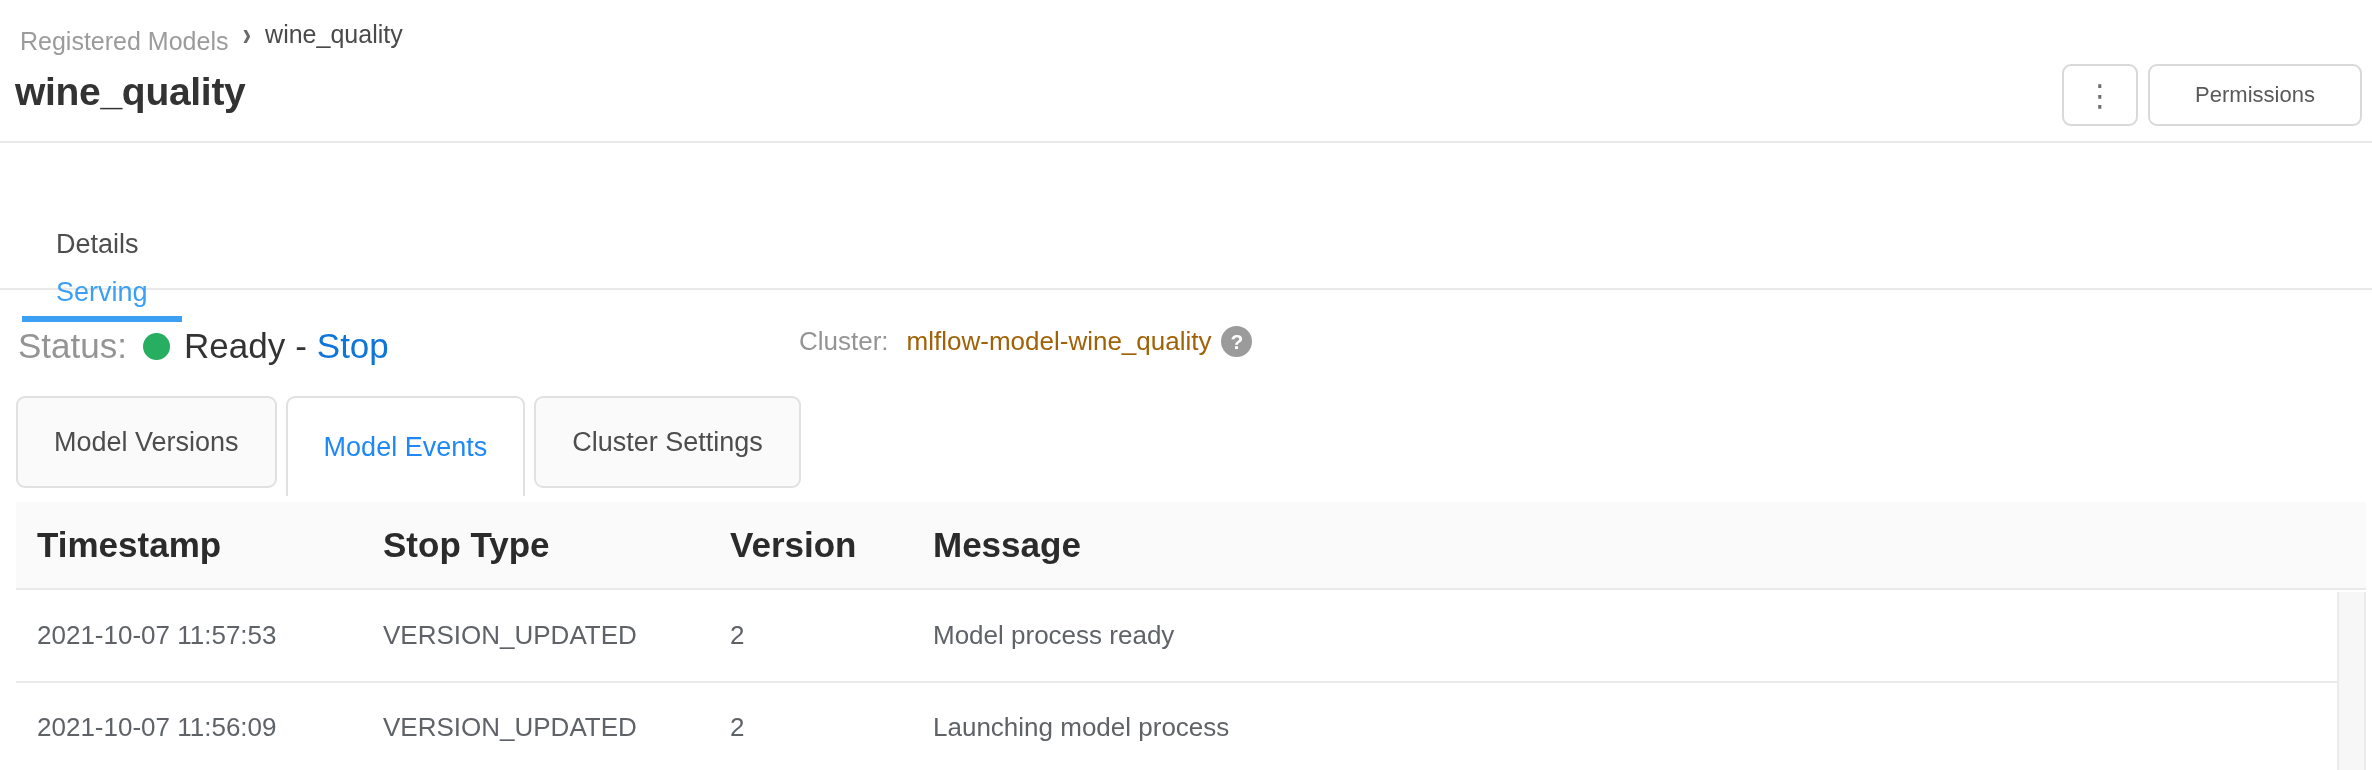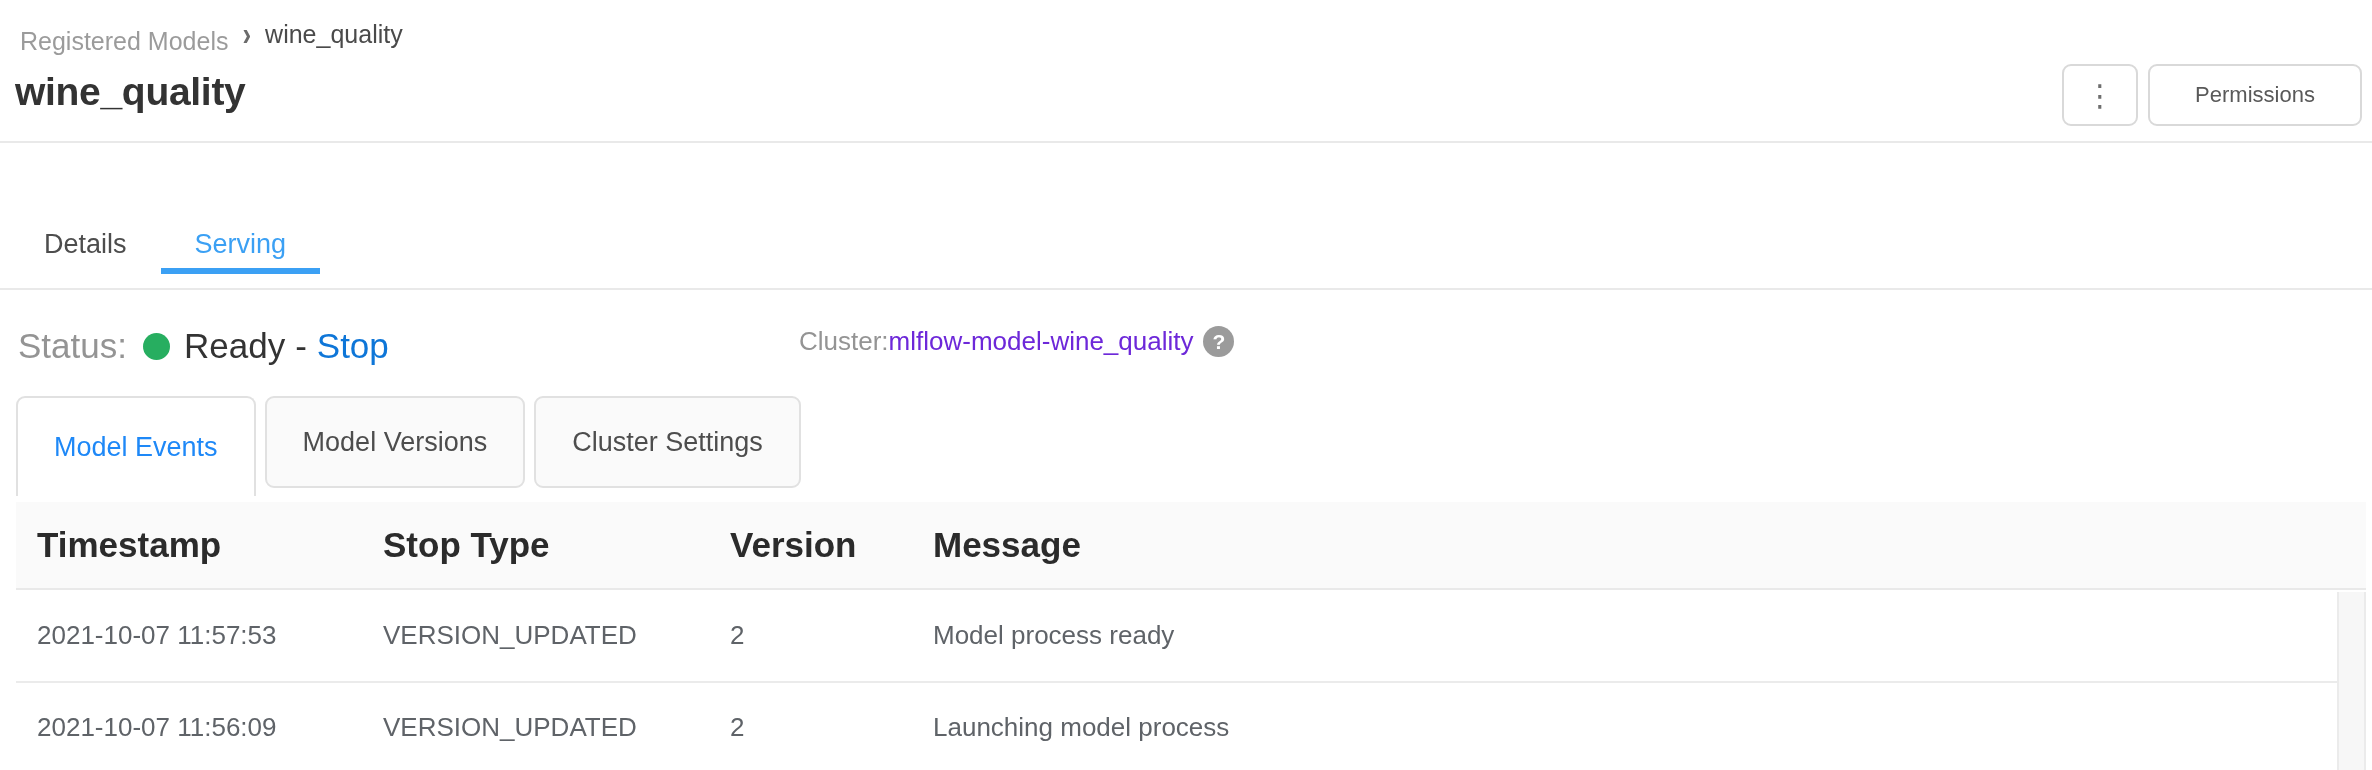--- a/index.html
+++ b/index.html
@@ -18,34 +18,34 @@
   .btn { position: absolute; top: 64px; height: 62px; background: #fff; border: 2px solid #d9d9d9; border-radius: 9px;
          display: flex; align-items: center; justify-content: center; color: #595959; font-size: 22px; cursor: pointer; }
   .btn-kebab { left: 2062px; width: 76px; font-size: 30px; letter-spacing: 0; color: #6e6e6e; }
   .btn-permissions { left: 2148px; width: 214px; }
 
   .divider { left: 0; width: 2372px; height: 2px; background: #e9e9e9; }
   .divider-title { top: 141px; }
   .divider-tabs { top: 288px; }
 
   
-  .tabs { left: 10px; top: 220px; display: flex; }
+  .tabs { left: 22px; top: 220px; display: flex; flex-direction: column; }
   .tab { padding: 0 34px; line-height: 48px; font-size: 27px; color: #4d4d4d; cursor: pointer; }
   .tab.active { color: var(--tab-blue); padding-bottom: 0; border-bottom: 6px solid var(--tab-blue); position: relative; z-index: 2; text-align: right; }
 
   
   .status-row { left: 18px; top: 326px; display: flex; align-items: center; font-size: 35px; }
   .muted-label { color: #949494; }
   .status-dot { width: 27px; height: 27px; border-radius: 50%; margin: 0 14px 0 16px; }
   .status-value { color: #333; }
   .link { color: #0e76d8; cursor: pointer; }
   .status-dash { color: #333; margin: 0 10px; }
 
   .cluster-row { left: 799px; top: 326px; display: flex; align-items: center; font-size: 26px; }
-  .cluster-link { color: #6d28d9; }
+  .cluster-link { margin-left: 18px; color: #a16207; }
   .help-icon { width: 31px; height: 31px; border-radius: 50%; background: #9b9b9b; color: #fff; font-size: 21px; font-weight: bold;
                display: inline-flex; align-items: center; justify-content: center; margin-left: 10px; cursor: pointer; }
 
   
   .subtabs { left: 16px; top: 396px; display: flex; gap: 9px; align-items: flex-start; height: 106px; }
   .subtab { height: 92px; padding: 0 36px; display: flex; align-items: center; font-size: 27px; color: #4d4d4d;
             background: #fafafa; border: 2px solid #e1e1e1; border-radius: 9px; cursor: pointer; }
   .subtab.active { height: 100px; background: #fff; border-bottom: none; border-radius: 9px 9px 0 0;
                    color: var(--subtab-blue); position: relative; z-index: 2; }
 
@@ -94,22 +94,22 @@
   <span class="link">Stop</span>
 </div>
 
 <div class="abs cluster-row">
   <span class="muted-label">Cluster:</span>
   <span class="link cluster-link">mlflow-model-wine_quality</span>
   <span class="help-icon">?</span>
 </div>
 
 <div class="abs subtabs">
+  <div class="subtab">Model Versions</div>
   <div class="subtab active">Model Events</div>
-  <div class="subtab">Model Versions</div>
   <div class="subtab">Cluster Settings</div>
 </div>
 
 <div class="abs table-wrap">
   <div class="thead">
     <div class="c c1">Timestamp</div>
     <div class="c c2">Stop Type</div>
     <div class="c c3">Version</div>
     <div class="c c4">Message</div>
   </div>

